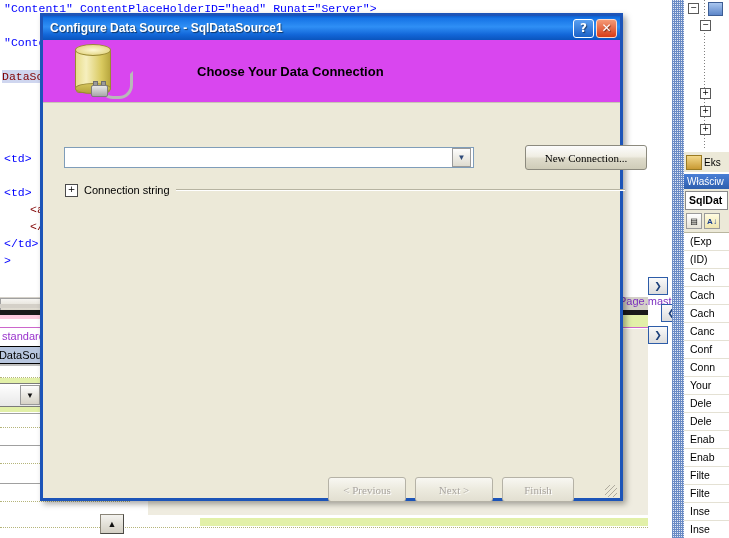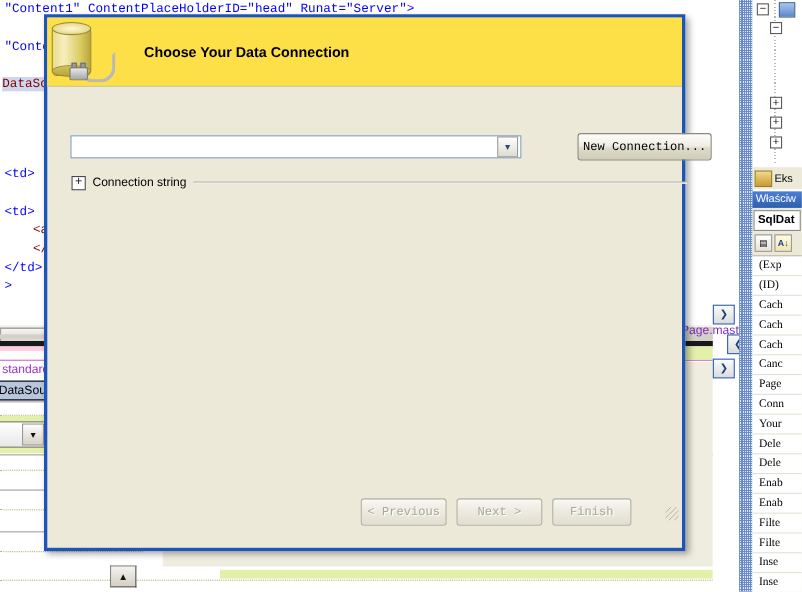--- a/index.html
+++ b/index.html
@@ -127,21 +127,21 @@
   .prop-toolbar{
     height:18px;background:#ece9d8;display:flex;align-items:center;gap:2px;padding-left:2px;margin-top:2px;
   }
   .pt-ico{width:14px;height:14px;border:1px solid #9a9a9a;background:linear-gradient(#fff,#e6e3d6);
     font-size:8px;display:flex;align-items:center;justify-content:center;}
   .pt-az{width:14px;height:14px;border:1px solid #9a9a9a;background:linear-gradient(#fffbe0,#f0e6b0);
     font-size:8px;color:#1a3f8f;display:flex;align-items:center;justify-content:center;font-weight:bold;}
   .prop-grid{margin-top:2px;background:#fff;border-top:1px solid #b9b69e;}
   .prop-row{
     height:17px;line-height:17px;font-size:10.5px;padding-left:6px;
-    border-bottom:1px solid #e4e1d4;overflow:hidden;white-space:nowrap;color:#000;font-family:Liberation Serif, serif;
+    border-bottom:1px solid #e4e1d4;overflow:hidden;white-space:nowrap;color:#000;
   }
 
   
   .dialog{
     position:absolute;left:40px;top:13px;width:583px;height:488px;
     background:#ece9d8;
     border:3px solid;
     border-color:#1c54b8 #1c54b8 #1c54b8 #1c54b8;
     box-shadow:3px 3px 6px rgba(0,0,0,.35);
     box-sizing:border-box;
@@ -158,22 +158,22 @@
   .tb-btn{
     width:19px;height:17px;margin-left:2px;border:1px solid #ffffff;border-radius:3px;
     display:flex;align-items:center;justify-content:center;
     font-family:"DejaVu Sans",sans-serif;font-size:12px;font-weight:bold;color:#fff;
     text-shadow:1px 1px 1px rgba(0,0,0,.5);
   }
   .tb-help{background:linear-gradient(#5aa0f0,#1b62c8);}
   .tb-close{background:linear-gradient(#f59a76,#d63b17);border-color:#ffd9c8;}
 
   .dlg-head{
-    height:62px;background:#fde047;border-bottom:1px solid #c9c6b4;
-    display:flex;align-items:center;padding-left:2px;
+    height:62px;background:#d946ef;border-bottom:1px solid #c9c6b4;
+    display:flex;align-items:center;padding-left:30px;gap:38px;
   }
   .head-title{font-size:13px;font-weight:bold;color:#000;margin-left:26px;}
 
   
   .dbicon{position:relative;width:60px;height:52px;}
   .db-cyl{
     position:absolute;left:2px;top:2px;width:34px;height:44px;
     background:linear-gradient(90deg,#e8dd8a,#f6efbe 30%,#d9c95f 75%,#b8a73f);
     border:1px solid #9a8a33;border-radius:4px/6px;
   }
@@ -218,21 +218,21 @@
     background:#fff;border:1px solid #7f9db9;box-sizing:border-box;
   }
   .dd-item{
     height:14px;line-height:14px;font-size:11px;padding-left:3px;
     background:#2a5fd4;color:#fff;white-space:nowrap;
   }
   .btn{
     background:linear-gradient(#fcfcfc,#f0eee3 45%,#dedbcb 55%,#cfccb8);
     border:1px solid #8c8a7e;border-radius:3px;
     font-size:11px;color:#000;display:flex;align-items:center;justify-content:center;
-    font-family:Liberation Mono, monospace;
+    font-family:Liberation Serif, serif;
     text-align:center;
   }
   .btn-new{position:absolute;left:482px;top:42px;width:120px;height:23px;}
   .conn-string{
     position:absolute;left:22px;top:80px;width:560px;height:14px;display:flex;align-items:center;gap:6px;
   }
   .cs-exp{
     width:11px;height:11px;background:#fff;border:1px solid #4a4a4a;
     font-family:"DejaVu Sans",sans-serif;font-size:9px;line-height:9px;text-align:center;color:#000;
   }
@@ -336,38 +336,43 @@
         <div class="pt-ico">▤</div>
         <div class="pt-az">A↓</div>
       </div>
       <div class="prop-grid">
         <div class="prop-row">(Exp</div>
         <div class="prop-row">(ID)</div>
         <div class="prop-row">Cach</div>
         <div class="prop-row">Cach</div>
         <div class="prop-row">Cach</div>
         <div class="prop-row">Canc</div>
-        <div class="prop-row">Page</div>
+        <div class="prop-row">Conf</div>
         <div class="prop-row">Conn</div>
         <div class="prop-row">Your</div>
         <div class="prop-row">Dele</div>
         <div class="prop-row">Dele</div>
         <div class="prop-row">Enab</div>
         <div class="prop-row">Enab</div>
         <div class="prop-row">Filte</div>
         <div class="prop-row">Filte</div>
         <div class="prop-row">Inse</div>
         <div class="prop-row">Inse</div>
       </div>
     </div>
   </div>
 </div>
 
 <div class="dialog">
 
+  <div class="titlebar">
+    <div class="title-text">Configure Data Source - SqlDataSource1</div>
+    <div class="tb-btn tb-help">?</div>
+    <div class="tb-btn tb-close">✕</div>
+  </div>
 
   <div class="dlg-head">
     <div class="dbicon">
       <div class="db-cyl"></div>
       <div class="db-top"></div>
       <div class="db-bot"></div>
       <div class="db-cable"></div>
       <div class="db-prong" style="left:20px;"></div>
       <div class="db-prong" style="left:28px;"></div>
       <div class="db-plug"></div>

